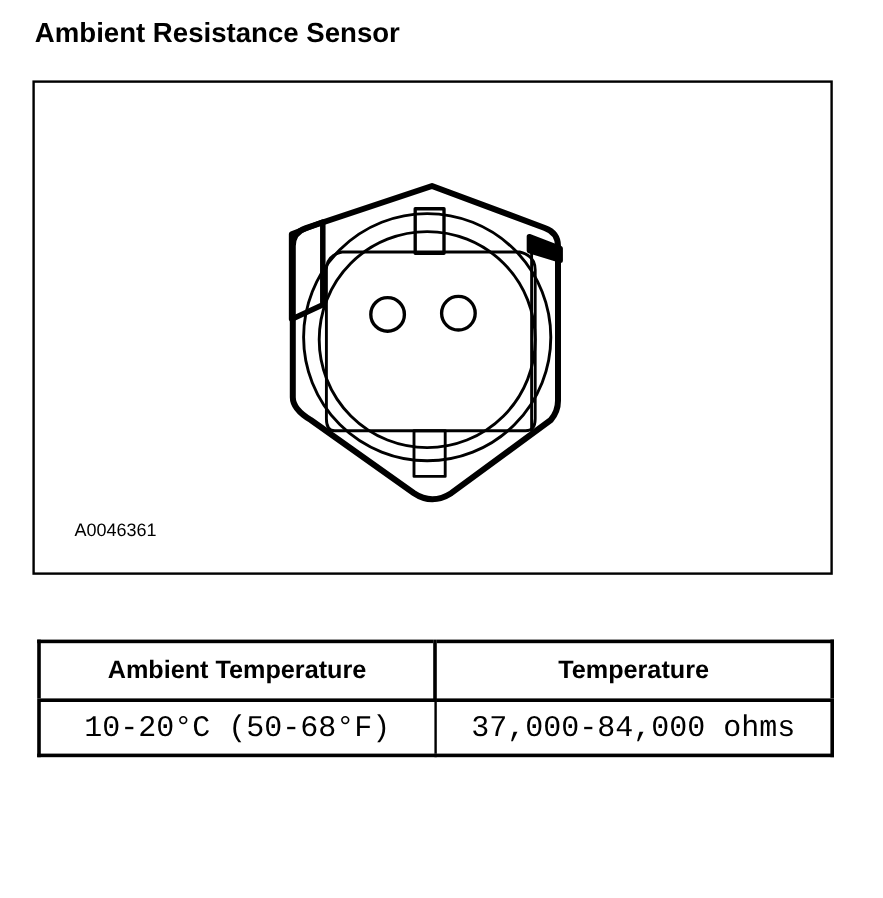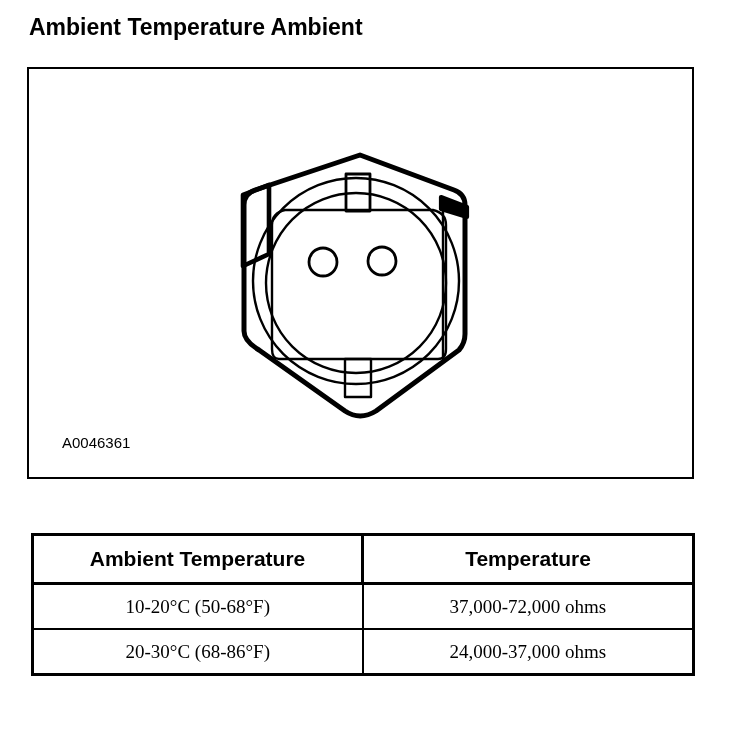--- a/index.html
+++ b/index.html
@@ -81,23 +81,23 @@
   #spec-table thead th {
     height: 46px;
     font-family: "Liberation Sans", sans-serif;
     font-weight: bold;
     font-size: 21px;
     line-height: 24px;
   }
 
   #spec-table tbody td {
     height: 43px;
-    font-family: Liberation Serif, serif;
+    font-family: Liberation Mono, monospace;
     font-weight: normal;
-    font-size: 19px;
+    font-size: 25px;
     line-height: 24px;
   }
 
   
   #spec-table {
     border-top: 3px solid #000;
     border-left: 3px solid #000;
     border-right: 3px solid #000;
     border-bottom: 3px solid #000;
   }
@@ -112,21 +112,21 @@
   }
   #spec-table th.cell-temp,
   #spec-table td.cell-temp {
     border-right: 2px solid #000;
   }
   #spec-table th.cell-temp { border-right-width: 3px; margin-top: 36px; }
 </style>
 </head>
 <body>
 
-<div id="page-title">Ambient Temperature Ambient</div>
+<div id="page-title">Ambient Resistance Sensor</div>
 
 <div id="figure-frame">
 
   <div id="figure-svg-wrap">
     <svg viewBox="0 0 663 433" width="663" height="433" xmlns="http://www.w3.org/2000/svg">
 
       <g fill="none" stroke="#000000" stroke-linejoin="round" stroke-linecap="round">
 
         <path d="M 331 86
                  L 425 121
@@ -183,20 +183,16 @@
   </colgroup>
   <thead>
     <tr>
       <th class="cell-temp">Ambient Temperature</th>
       <th class="cell-res">Temperature</th>
     </tr>
   </thead>
   <tbody>
     <tr>
       <td class="cell-temp">10-20°C (50-68°F)</td>
-      <td class="cell-res">37,000-72,000  ohms</td>
-    </tr>
-    <tr>
-      <td class="cell-temp">20-30°C (68-86°F)</td>
-      <td class="cell-res">24,000-37,000  ohms</td>
+      <td class="cell-res">37,000-84,000  ohms</td>
     </tr>
   </tbody>
 </table>
 
 </body></html>

